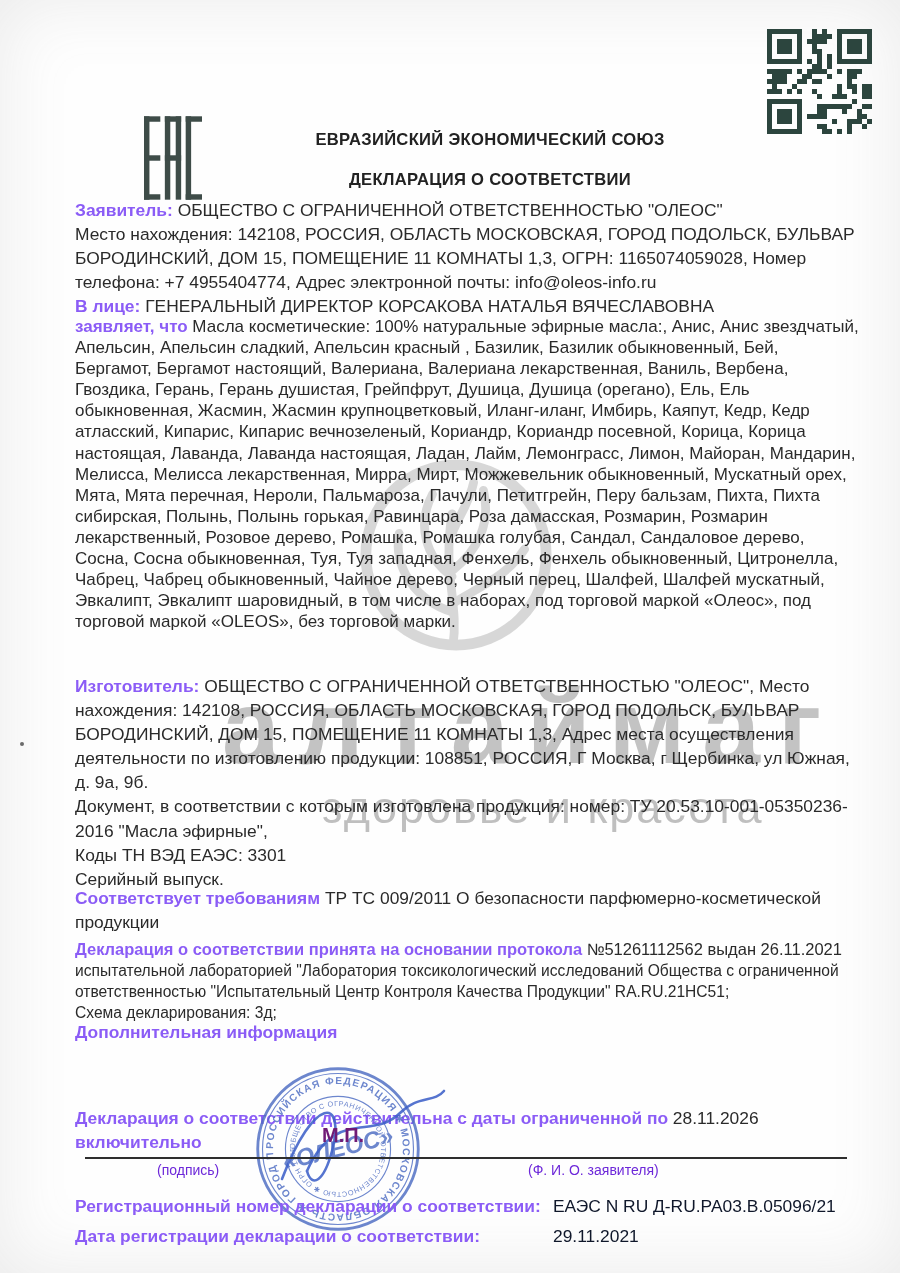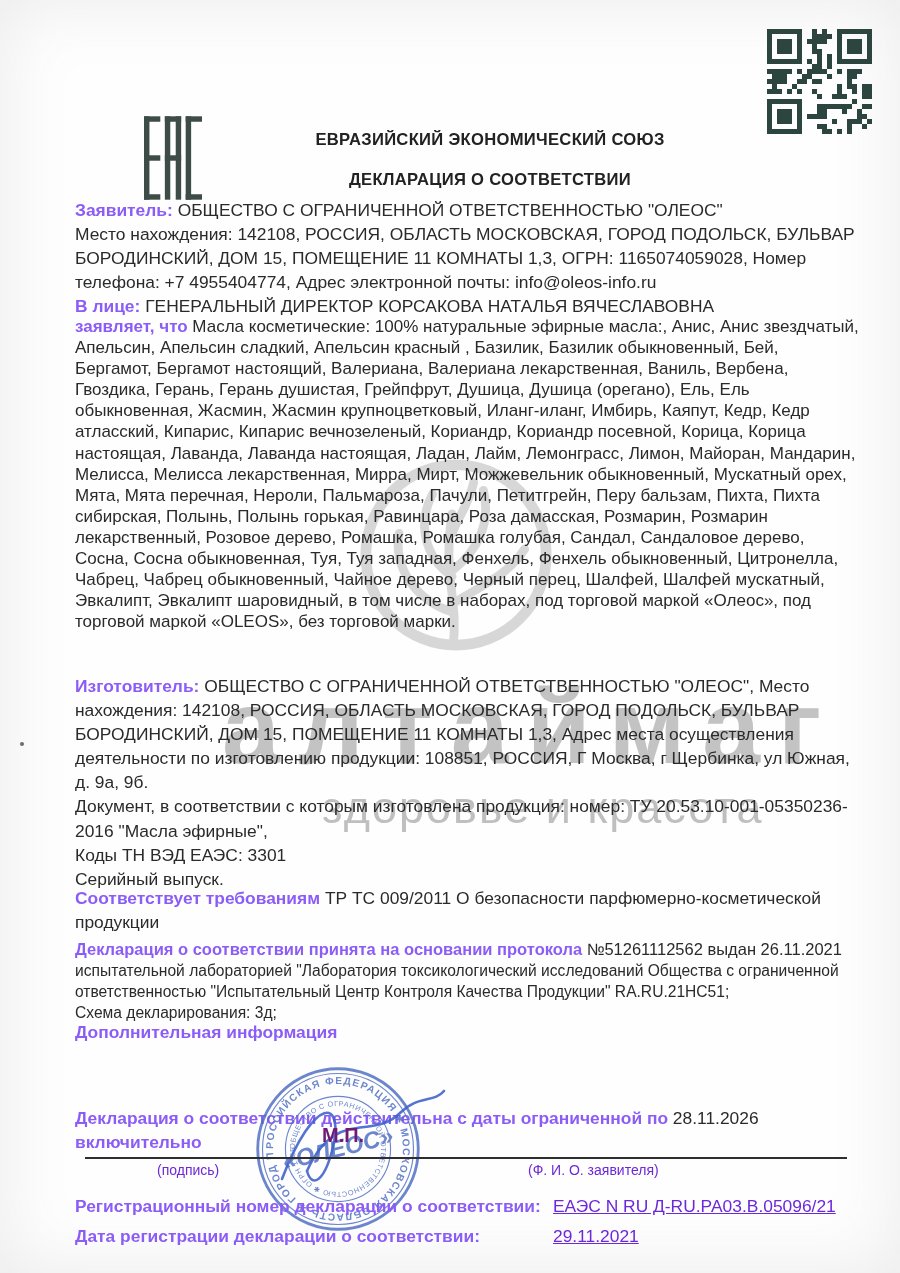--- a/index.html
+++ b/index.html
@@ -10,21 +10,21 @@
     color:#2a2a2a;
     box-shadow:inset 0 0 70px rgba(110,110,110,.14);
   }
   .abs{position:absolute;}
   .b{font-weight:bold;color:#8b5cf6;}
   .body-text{font-size:17.4px;line-height:24.2px;}
   .hdr-title{font-size:16.6px;font-weight:bold;letter-spacing:.3px;color:#222;text-align:center;}
   .caption{font-size:14px;color:#6d28d9;}
   .wm{color:#b0b0b0;opacity:.75;white-space:nowrap;pointer-events:none;}
   .sig-line{border-top:2px solid #2e2e2e;}
-  .value-col{color:#6d28d9;text-decoration:underline;}
+  .value-col{color:#0f172a;}
   svg{display:block;}
 </style>
 </head>
 <body>
 
 <div class="page">
 
   <svg class="abs" style="left:358px;top:457px;opacity:.5;" width="196" height="196" viewBox="0 0 200 200">
     <g fill="none" stroke="#b2b2b2" stroke-linecap="round">
       <circle cx="100" cy="100" r="92" stroke-width="11"></circle>

